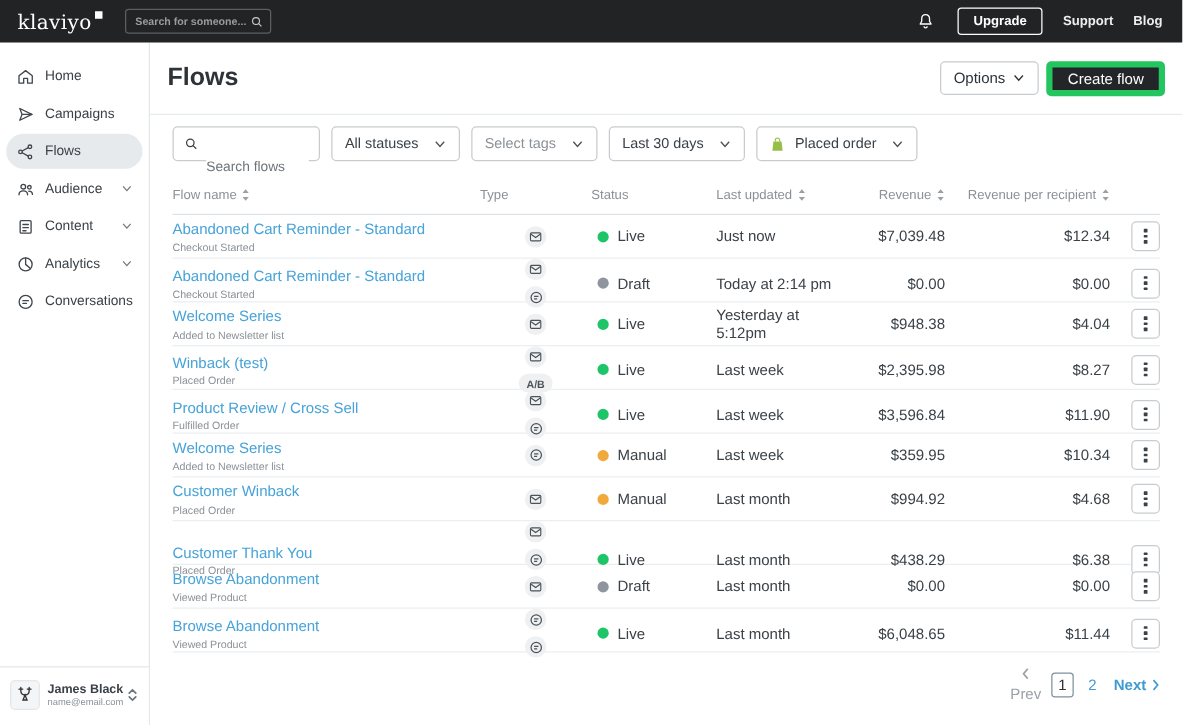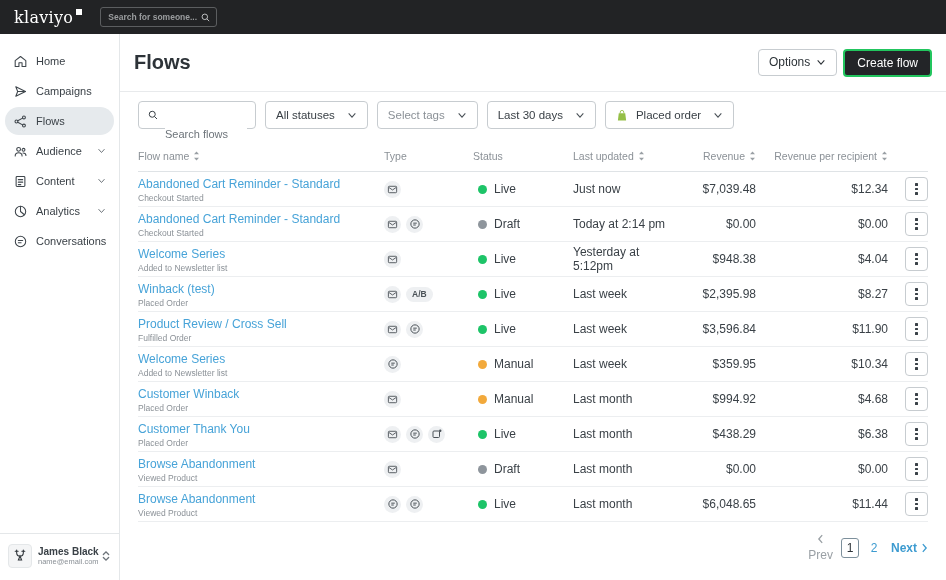--- a/index.html
+++ b/index.html
@@ -32,42 +32,42 @@
   .u-name { font-size:10px; font-weight:600; color:#3a4147; white-space:nowrap; }
   .u-email { font-size:7.5px; color:#8b9197; white-space:nowrap; }
   .u-caret { margin-left:auto; display:flex; cursor:pointer; background:none; border:none; padding:2px; }
 
   
   .main { position:absolute; top:34px; left:120px; width:826px; height:546px; background:#fff; }
   .main-header { height:58px; display:flex; align-items:center; padding:0 14px; border-bottom:1px solid #e8eaec; }
   .page-title { font-size:20px; font-weight:600; color:#2d3338; }
   .header-actions { margin-left:auto; display:flex; gap:6px; }
   .options-btn { height:27px; background:#fff; border:1px solid #c7ccd0; border-radius:4px; font-size:12px; color:#2d3338; font-weight:500; padding:0 10px; display:flex; align-items:center; gap:6px; cursor:pointer; font-family:"Liberation Sans",sans-serif; }
-  .create-btn { height:28px; background:#232528; border:2px solid #22c55e; border-radius:4px; color:#fff; font-size:12px; font-weight:500; padding:0 12px; cursor:pointer; font-family:"Liberation Sans",sans-serif; }
+  .create-btn { height:28px; background:#232528; border:5px solid #22c55e; border-radius:4px; color:#fff; font-size:12px; font-weight:500; padding:0 12px; cursor:pointer; font-family:"Liberation Sans",sans-serif; }
 
   
   .filters { display:flex; gap:9px; padding:9px 14px 0 18px; }
   .flow-search { width:118px; height:28px; border:1px solid #c7ccd0; border-radius:4px; display:flex; align-items:center; padding:0 8px; gap:6px; background:#fff; }
   .flow-search input { flex:1; min-width:0; border:none; outline:none; font-size:11px; color:#2d3338; font-family:"Liberation Sans",sans-serif;margin-top:38px; }
   .flow-search input::placeholder { color:#6d747a; }
   .filter-dd { height:28px; border:1px solid #c7ccd0; border-radius:4px; background:#fff; display:flex; align-items:center; gap:8px; padding:0 10px; font-size:11.5px; color:#3a4147; font-weight:500; cursor:pointer; font-family:"Liberation Sans",sans-serif; }
   .filter-dd.muted { color:#8b9197; }
   .filter-dd .dd-chev { display:flex; color:#4b5258; margin-left:4px; }
 
   
   .table { margin:11px 18px 0 18px; width:790px; }
   .tgrid { display:grid; grid-template-columns:246px 89px 100px 100px 83px 132px 40px; align-items:center; }
   .thead { height:32px; border-bottom:1px solid #dfe3e6; }
   .th { font-size:10.5px; color:#8b9197; display:flex; align-items:center; gap:4px; }
   .th.right { justify-content:flex-end; }
   .trow { height:35px; border-bottom:1px solid #eceef0; }
   .cell-name { line-height:1.15; }
   .flow-link { font-size:12px; color:#47a3d8; text-decoration:none; cursor:pointer; display:inline-block; }
   .flow-trigger { font-size:8.5px; color:#8b9197; margin-top:1px; }
-  .cell-type { display:flex; align-items:center; gap:5px; }
+  .cell-type { display:flex; align-items:center; gap:5px;flex-direction:column; }
   .type-chip { width:17px; height:17px; border-radius:50%; background:#eef0f2; display:flex; align-items:center; justify-content:center; }
   .ab-chip { height:15px; border-radius:8px; background:#eef0f2; color:#4b5258; font-size:8.5px; font-weight:600; display:flex; align-items:center; padding:0 6px; }
   .cell-status { display:flex; align-items:center; gap:7px; padding-left:5px; }
   .status-dot { width:9px; height:9px; border-radius:50%; flex:none; }
   .status-label, .cell-updated, .cell-money { font-size:12px; color:#3a4147; }
   .cell-money { text-align:right; }
   .cell-kebab { display:flex; justify-content:flex-end; }
   .kebab-btn { width:23px; height:24px; border:1px solid #c7ccd0; border-radius:4px; background:#fff; display:flex; flex-direction:column; align-items:center; justify-content:center; gap:2px; cursor:pointer; }
   .kebab-btn i { width:2.5px; height:2.5px; background:#3a4147; border-radius:0.5px; }
 
@@ -84,20 +84,31 @@
 <div class="topbar">
   <div class="logo"><span>klaviyo</span><span class="flag"></span></div>
   <div class="top-search">
     <input type="text" placeholder="Search for someone..." style="">
     <span style="display:flex">
       <svg width="11" height="11" viewBox="0 0 24 24" fill="none" stroke="#c8cacc" stroke-width="2">
           <circle cx="10.5" cy="10.5" r="6"></circle>
           <path d="M15 15 L20 20"></path>
         </svg>
     </span>
+  </div>
+  <div class="topbar-right">
+    <button class="bell-btn">
+      <svg width="15" height="16" viewBox="0 0 24 24" fill="none" stroke="#fff" stroke-width="1.7" stroke-linejoin="round">
+          <path d="M12 3.5c-3 0-5 2.3-5 5.2V12l-2 3.5h14L17 12V8.7c0-2.9-2-5.2-5-5.2Z"></path>
+          <path d="M10 18.5a2 2 0 0 0 4 0"></path>
+        </svg>
+    </button>
+    <button class="upgrade-btn">Upgrade</button>
+    <button class="top-link">Support</button>
+    <button class="top-link">Blog</button>
   </div>
 </div>
 
 <div class="sidebar">
   <div class="side-nav" id="side-nav">
       <div class="side-item">
         <span class="s-ico">
           <svg width="15" height="15" viewBox="0 0 24 24" fill="none" stroke="#3f464c" stroke-width="1.7" stroke-linecap="round" stroke-linejoin="round">
             <path d="M3.5 10.5 12 4l8.5 6.5V20h-6v-6h-5v6h-6Z"></path>
           </svg>

